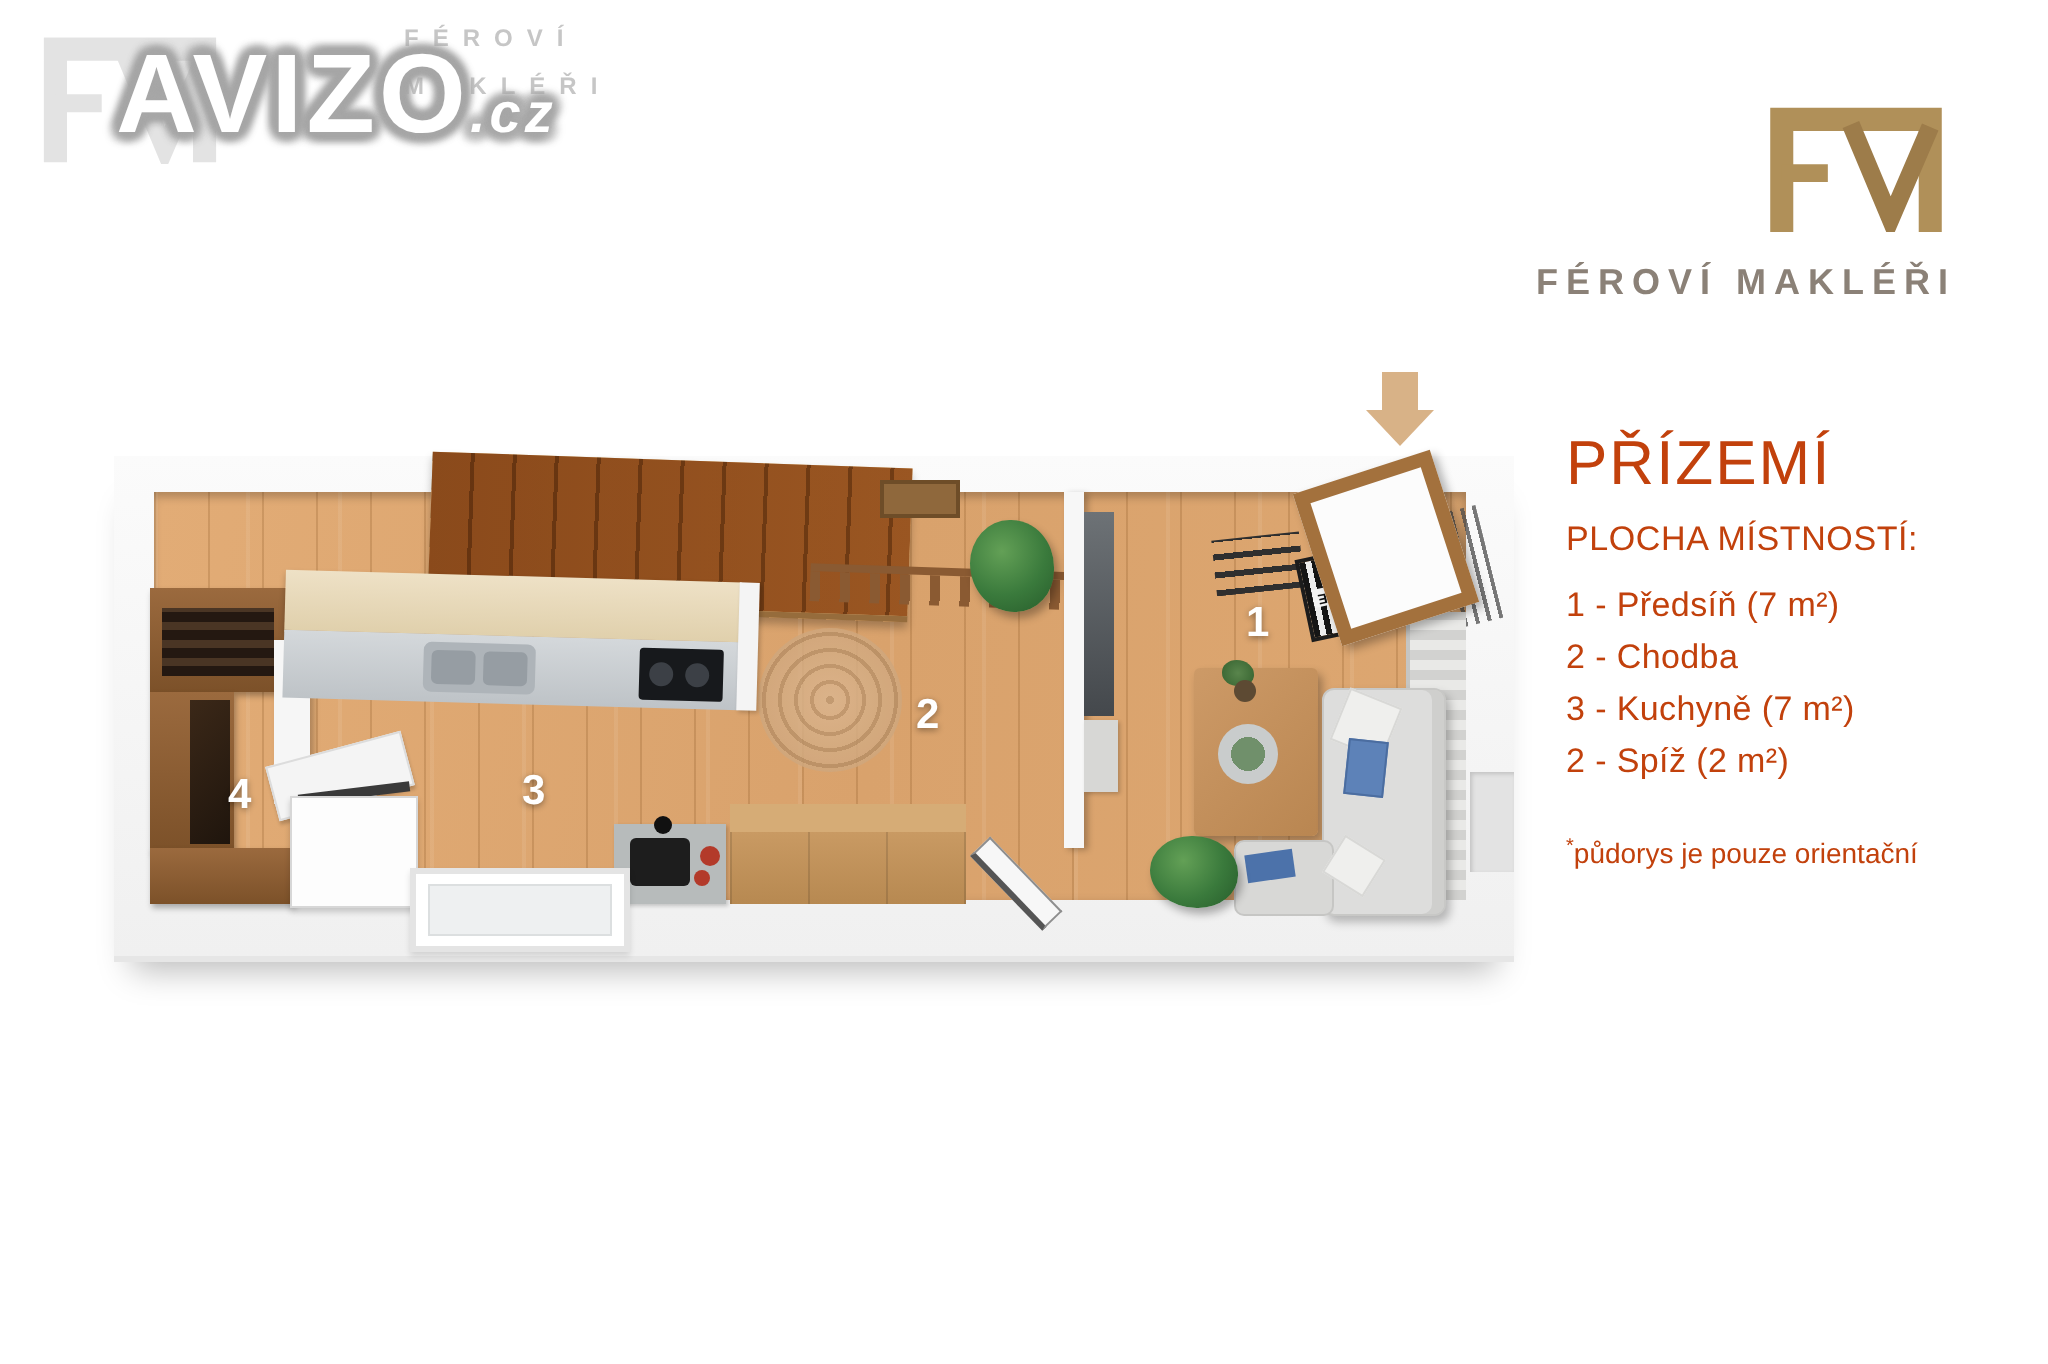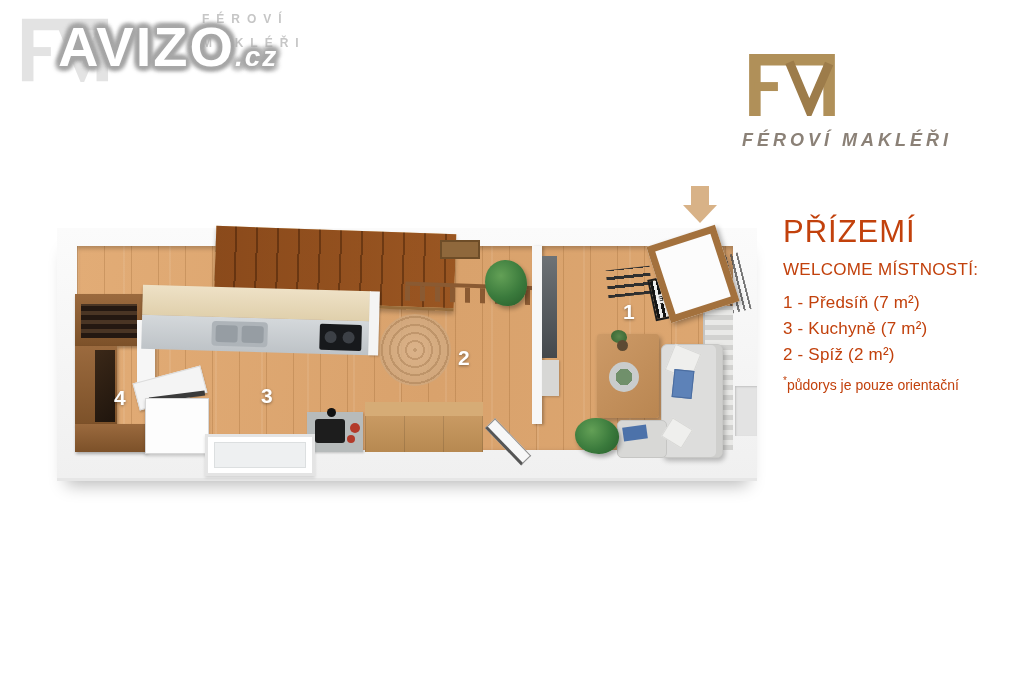--- a/index.html
+++ b/index.html
@@ -15,21 +15,21 @@
   .wm-ghost-line.l2{left:196px;top:30px;}
   .wm-main{position:absolute;left:52px;top:8px;z-index:2;white-space:nowrap;}
   .wm-brand,.wm-tld{color:#ffffff;font-weight:800;letter-spacing:2px;
      text-shadow:0 0 3px #a6a6a6,0 0 7px #ababab,3px 3px 4px #a4a4a4,-3px -3px 4px #a4a4a4,
        3px -3px 4px #a4a4a4,-3px 3px 4px #a4a4a4,0 4px 5px #a4a4a4,0 -4px 5px #a4a4a4,
        4px 0 5px #a4a4a4,-4px 0 5px #a4a4a4;}
   .wm-brand{font-size:56px;}
   .wm-tld{font-size:28px;font-style:italic;}
 
   
-  .brand{position:absolute;left:742px;top:52px;width:236px;text-align:left;font-style:italic;}
+  .brand{position:absolute;left:742px;top:52px;width:236px;text-align:right;}
   .brand-name{margin-top:10px;font-size:18px;letter-spacing:4px;color:#8b8177;font-weight:600;
               white-space:nowrap;}
 
   
   .entry-arrow{position:absolute;left:683px;top:186px;width:34px;height:38px;z-index:6;}
   .entry-arrow .shaft{position:absolute;left:8px;top:0;width:18px;height:19px;background:#d8b287;}
   .entry-arrow .head{position:absolute;left:0;top:19px;width:0;height:0;
       border-left:17px solid transparent;border-right:17px solid transparent;
       border-top:18px solid #d8b287;}
 
@@ -159,21 +159,21 @@
   .num-1{left:566px;top:72px;} .num-2{left:401px;top:118px;}
   .num-3{left:204px;top:156px;} .num-4{left:57px;top:158px;}
 
   
   .panel{position:absolute;left:783px;top:214px;width:234px;color:#c2410c;}
   .panel-title{font-size:31px;font-weight:500;letter-spacing:1px;line-height:36px;}
   .panel-sub{margin-top:10px;font-size:17px;font-weight:500;letter-spacing:.3px;line-height:20px;}
   .legend{margin-top:10px;}
   .legend-item{font-size:17px;line-height:26px;font-weight:400;letter-spacing:.2px;}
   .panel-total{margin-top:25px;font-size:21px;font-weight:500;letter-spacing:.3px;line-height:24px;}
-  .panel-note{margin-top:5px;font-size:14px;line-height:16px;}
+  .panel-note{margin-top:22px;font-size:14px;line-height:16px;}
   .note-star{vertical-align:super;font-size:10px;}
 </style>
 </head>
 <body>
 
 <div class="page">
 
   <div class="watermark">
     <svg class="wm-ghost-mono" width="90" height="66" viewBox="0 0 140 100" fill="none">
       <path d="M12 100 V12 H128 V100" stroke="#cdcdcd" stroke-width="18"></path>
@@ -278,23 +278,24 @@
     <div class="landing"></div>
 
     <span class="room-num num-1">1</span>
     <span class="room-num num-2">2</span>
     <span class="room-num num-3">3</span>
     <span class="room-num num-4">4</span>
   </div>
 
   <div class="panel">
     <div class="panel-title">PŘÍZEMÍ</div>
-    <div class="panel-sub">WELCOME MÍSTNOSTÍ:</div>
+    <div class="panel-sub">PLOCHA MÍSTNOSTÍ:</div>
     <div class="legend">
       <div class="legend-item">1 - Předsíň (7 m²)</div>
+      <div class="legend-item">2 - Chodba</div>
       <div class="legend-item">3 - Kuchyně (7 m²)</div>
       <div class="legend-item">2 - Spíž (2 m²)</div>
     </div>
     <div class="panel-note">
       <span class="note-star">*</span><span>půdorys je pouze orientační</span>
     </div>
   </div>
 
 </div>
 

